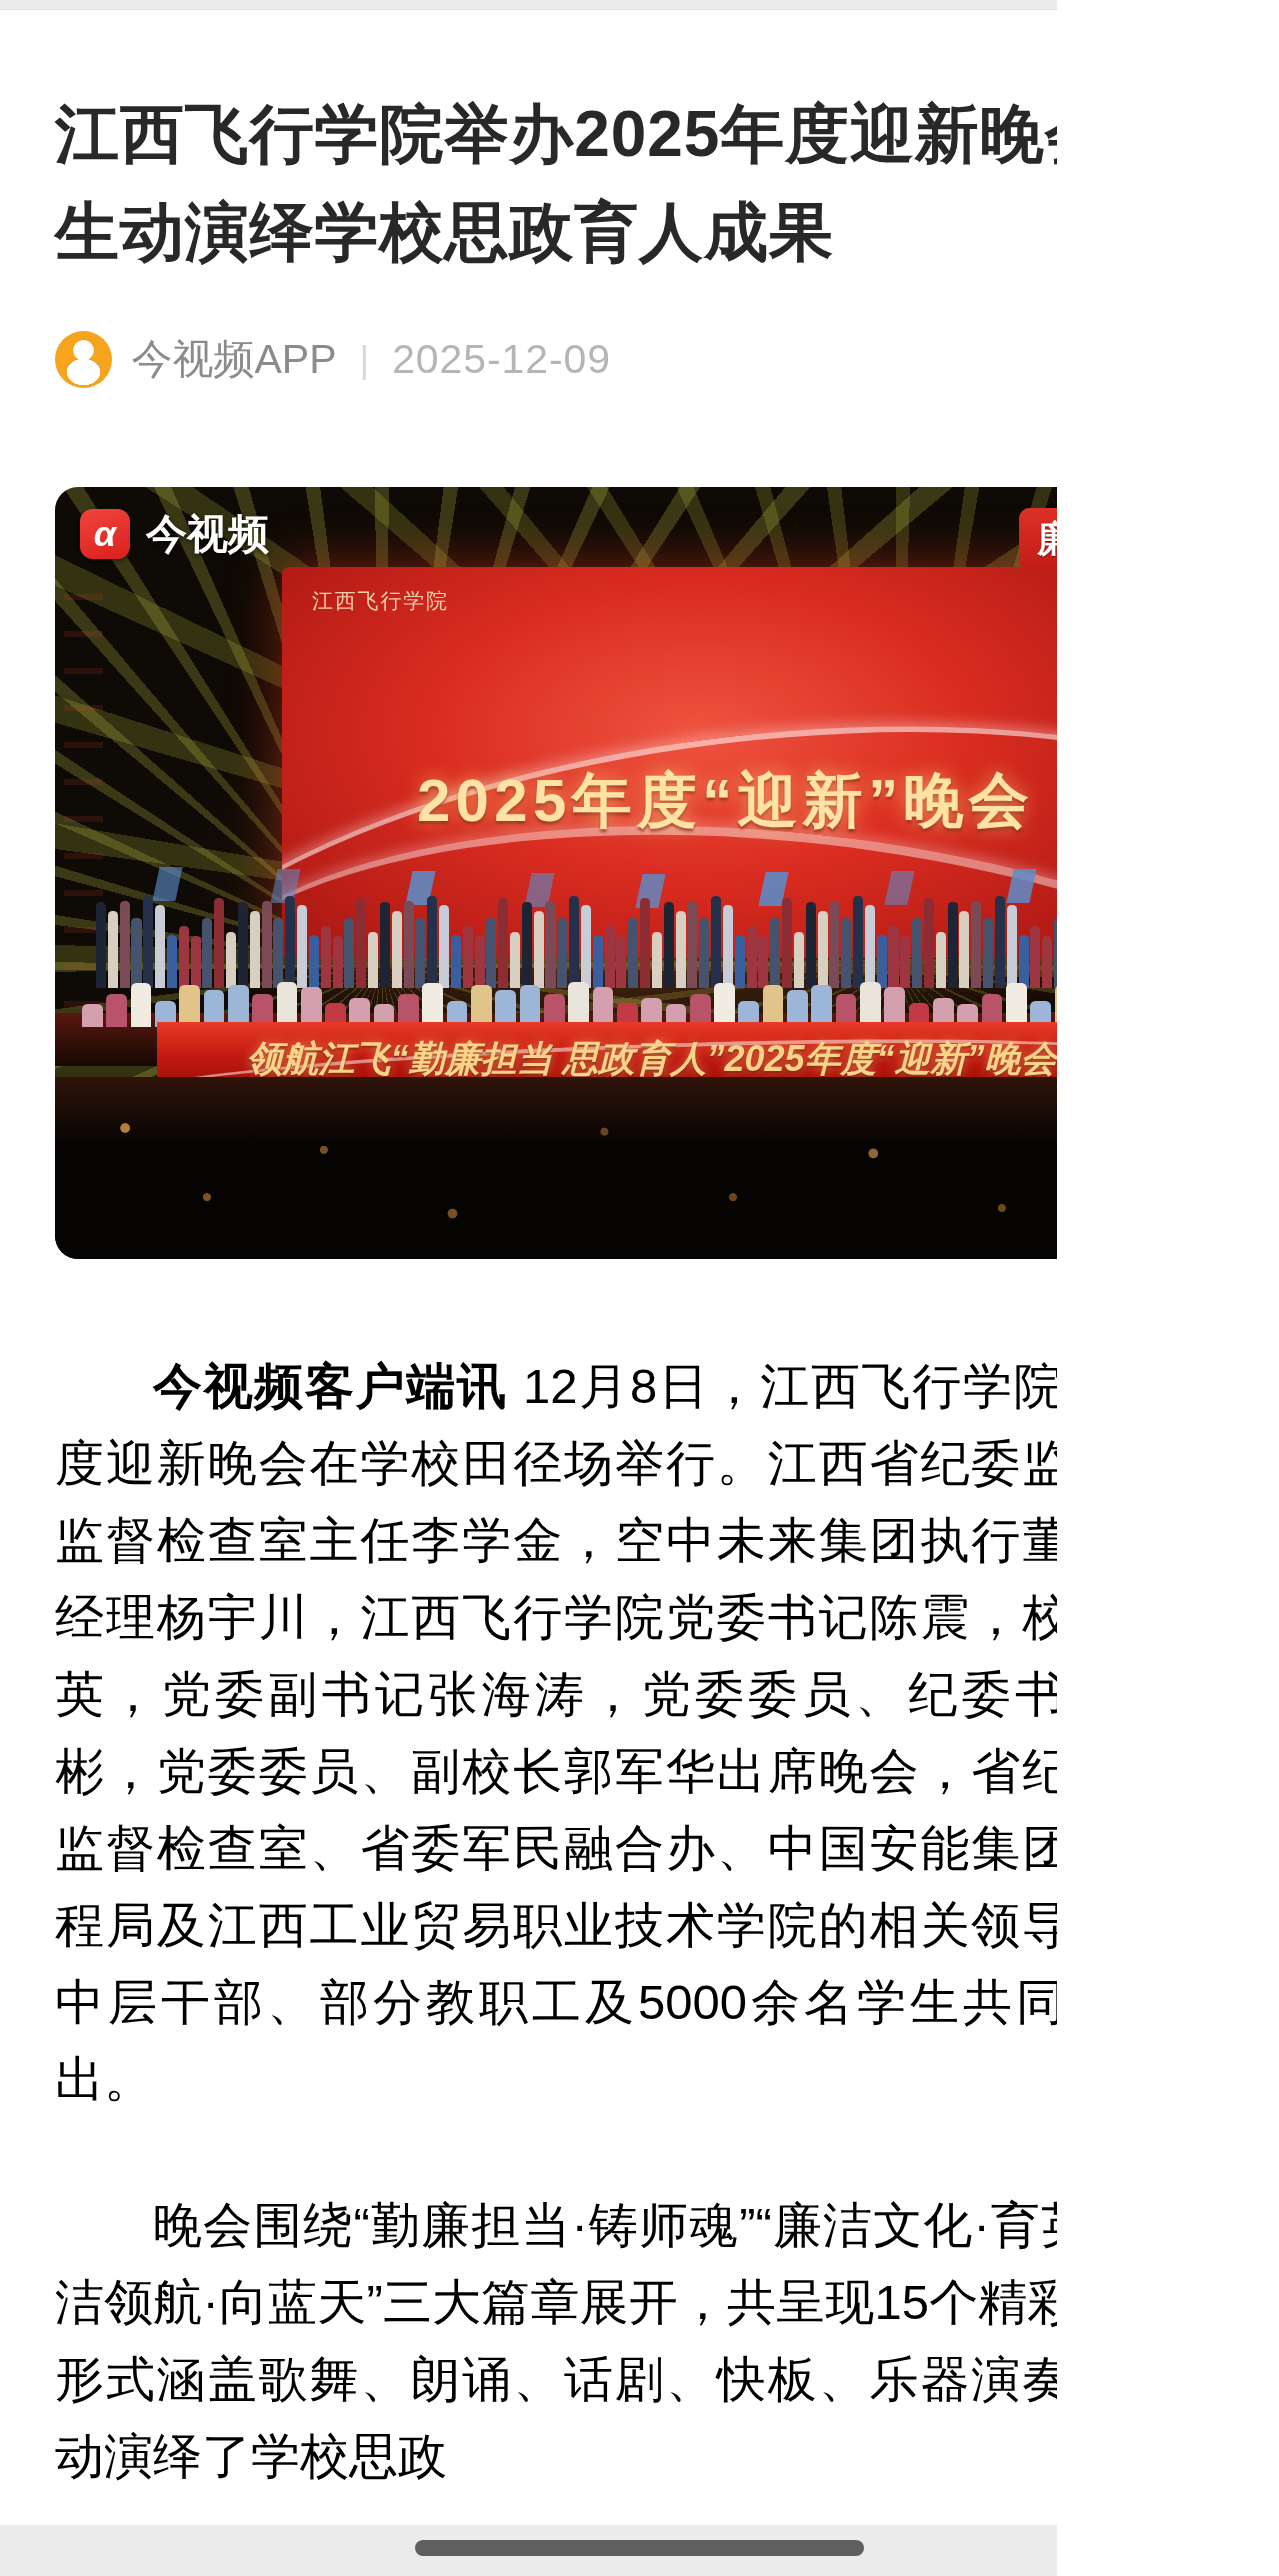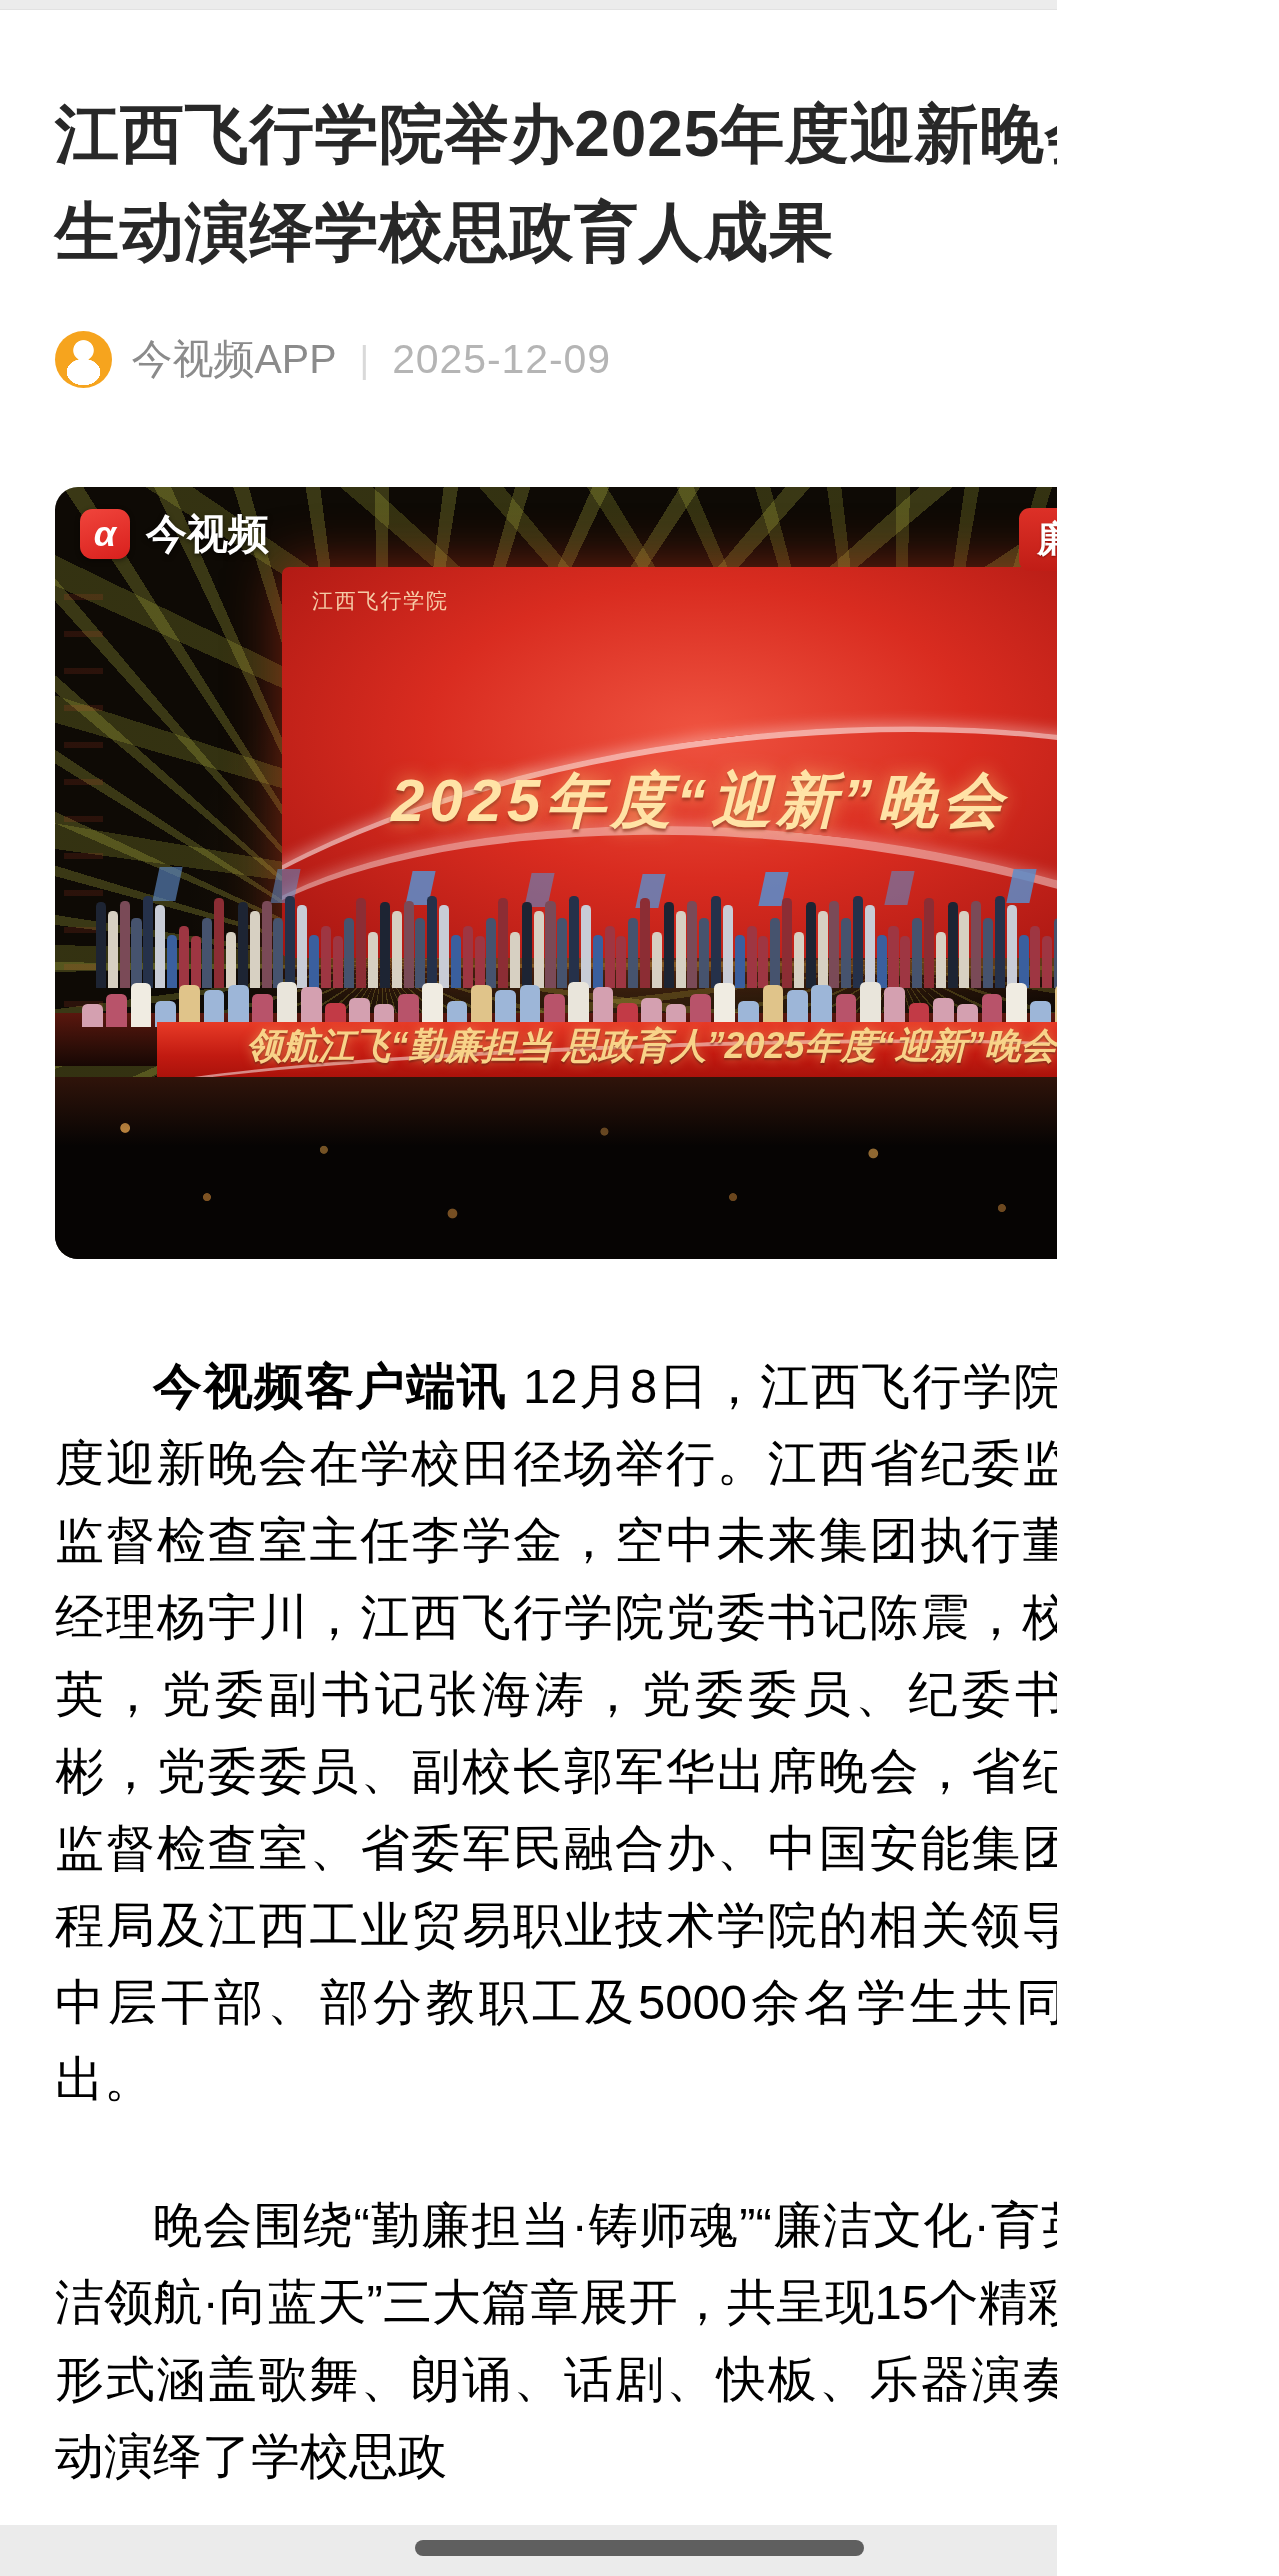--- a/index.html
+++ b/index.html
@@ -37,37 +37,37 @@
   .screen{position:absolute;left:227px;top:80px;width:835px;height:391px;border-radius:7px;overflow:hidden;
           background:radial-gradient(ellipse at 50% 42%, #ef5340 0%, #d92c20 46%, #a61511 100%);
           box-shadow:0 0 53px rgba(230,60,30,.5);}
   .swoosh{position:absolute;border-radius:50%;border-top:6.2px solid rgba(255,255,255,.55);
           box-shadow:0 -3.6px 14px rgba(255,255,255,.35);}
   .swoosh.s1{width:1332px;height:551px;left:-195px;top:169px;transform:rotate(-7deg);}
   .swoosh.s2{width:1244px;height:497px;left:-115px;top:266px;transform:rotate(6deg);border-top-width:9px;opacity:.8;}
   .screen-corner{position:absolute;top:19.5px;left:30px;font-size:21px;color:#ffe9c0;opacity:.85;letter-spacing:1.8px;}
   .screen-l1{position:absolute;top:85px;width:100%;text-align:center;font-size:53px;font-weight:700;font-style:italic;
              color:#ffdf9e;text-shadow:0 0 18px rgba(255,220,120,.55),0 2.7px 2.7px rgba(120,20,10,.65);}
-  .screen-l2{position:absolute;top:194px;width:100%;text-align:center;font-size:60px;font-weight:700;font-style:italic;
-             color:#ffe3a6;text-shadow:0 0 19.5px rgba(255,225,130,.6),0 2.7px 2.7px rgba(120,20,10,.65);letter-spacing:5.3px;}
+  .screen-l2{position:absolute;top:194px;width:100%;text-align:center;font-size:60px;font-weight:700;
+             color:#ffe3a6;text-shadow:0 0 19.5px rgba(255,225,130,.6),0 2.7px 2.7px rgba(120,20,10,.65);letter-spacing:5.3px;padding-left:26px;}
 
   .flags{position:absolute;left:62px;right:62px;top:380px;height:46px;}
   .flags i{position:absolute;width:23px;height:34px;background:#5d8cc9;transform:skewX(-12deg);opacity:.9;}
 
   .crowd{position:absolute;left:41px;right:41px;top:407px;height:94px;display:flex;align-items:flex-end;gap:1.8px;}
   .crowd i{flex:1 1 auto;border-radius:4.4px 4.4px 0 0;}
   .dancers{position:absolute;left:27px;right:27px;top:494px;height:46px;display:flex;align-items:flex-end;gap:3.6px;}
   .dancers i{flex:1 1 auto;border-radius:5.3px 5.3px 0 0;}
 
   .stagefloor{position:absolute;left:0;right:0;top:526px;height:53px;
               background:linear-gradient(180deg,#5a170e 0%,#2a0d07 70%,#170704 100%);}
 
   .banner{position:absolute;left:78px;right:78px;top:535px;height:62px;overflow:hidden;
           background:linear-gradient(180deg,#e83b27 0%,#c11a11 55%,#a31009 100%);
-          display:flex;align-items:flex-start;justify-content:center;margin-left:24px;}
+          display:flex;align-items:flex-end;justify-content:center;margin-left:24px;}
   .banner::before{content:"";position:absolute;left:-6%;top:36%;width:112%;height:120%;border-radius:50%;
           border-top:4.4px solid rgba(255,255,255,.5);transform:rotate(-2deg);}
   .banner span{position:relative;font-size:36px;font-weight:700;font-style:italic;color:#f8d389;
           text-shadow:0 0 10.7px rgba(255,220,130,.5),0 1.8px 1.8px rgba(100,15,8,.7);white-space:nowrap;}
 
   .audience{position:absolute;left:0;right:0;top:590px;height:182px;background:#060403;
     background-image:
       linear-gradient(180deg, rgba(70,28,14,.65) 0%, rgba(6,4,3,0) 38%),
       radial-gradient(circle at 6% 28%, rgba(235,170,80,.85) 0 4.4px, rgba(0,0,0,0) 5.3px),
       radial-gradient(circle at 13% 66%, rgba(205,135,55,.6) 0 3.6px, rgba(0,0,0,0) 4.4px),

